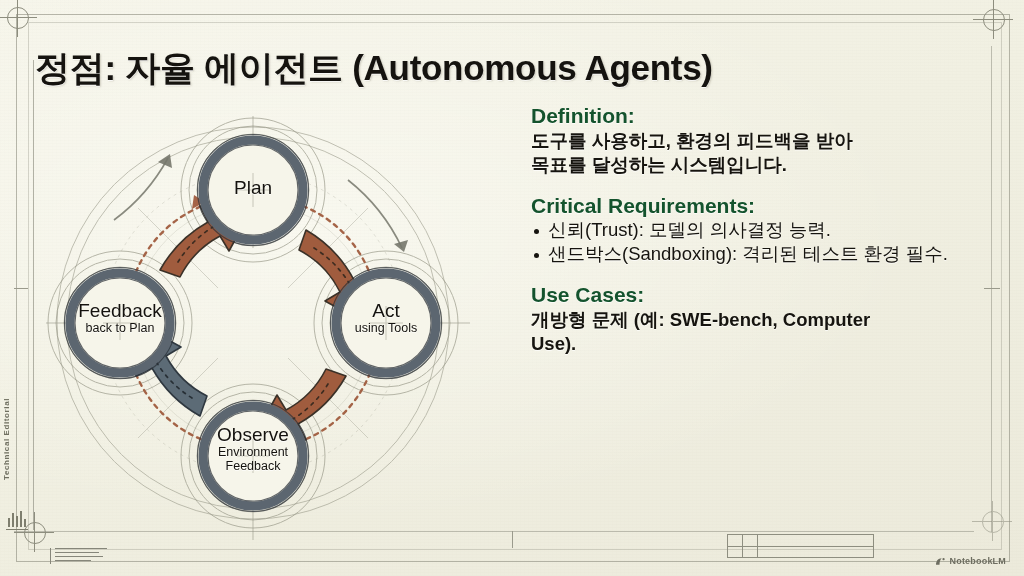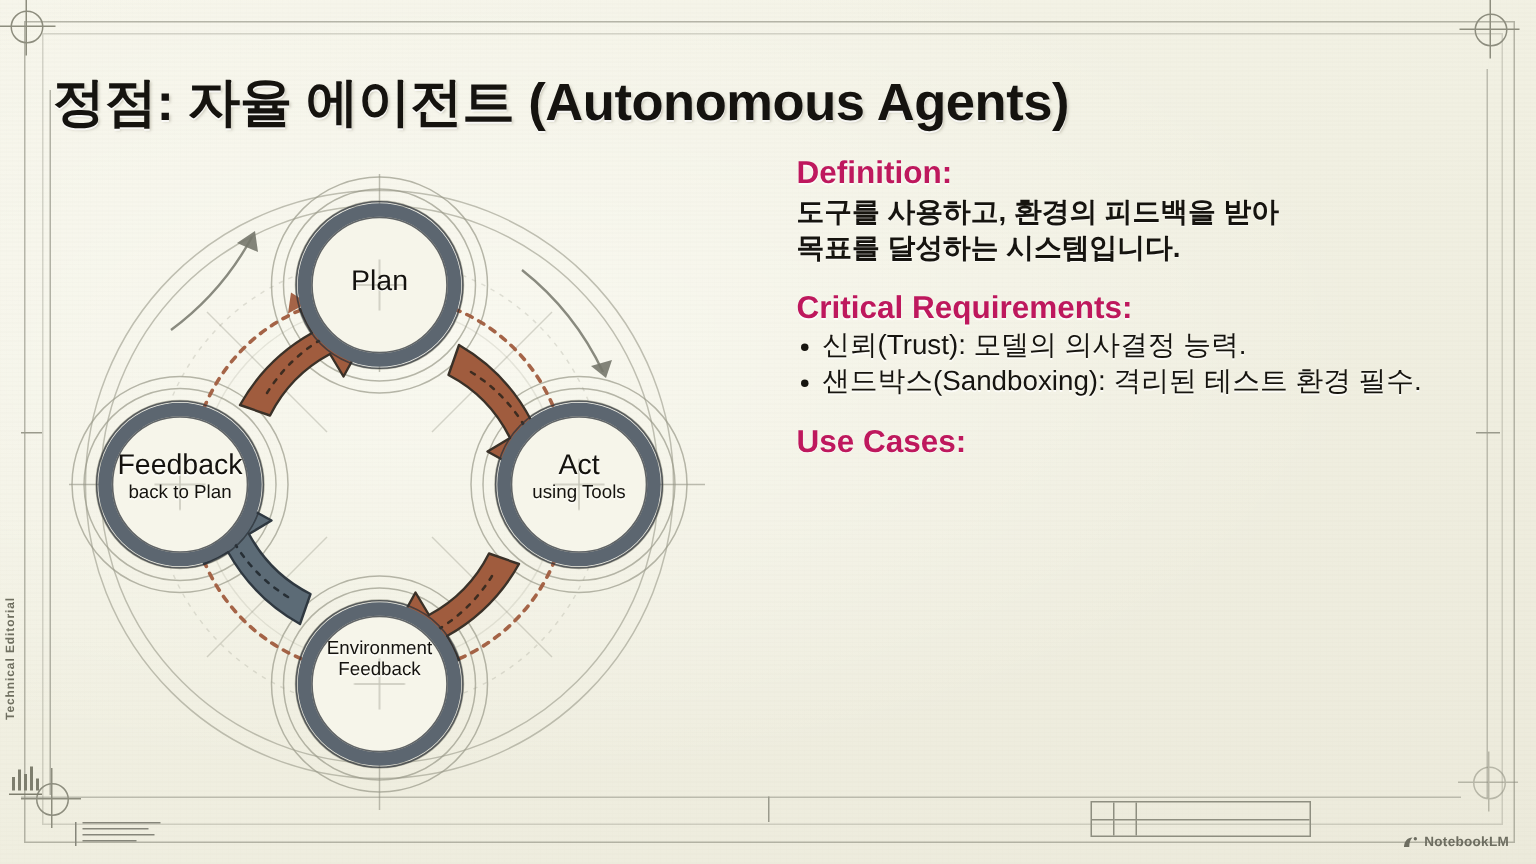--- a/index.html
+++ b/index.html
@@ -78,21 +78,21 @@
   .watermark{
     position:absolute;right:18px;bottom:10px;display:flex;align-items:center;gap:4px;
     font-size:9px;color:#6d6d60;font-weight:bold;letter-spacing:.2px;
   }
   .wm-mark{width:11px;height:9px;}
 
   
   .content{position:absolute;left:531px;top:104px;width:470px;}
   .sec{margin-bottom:17px;}
   .sec-h{
-    font-size:21px;font-weight:bold;color:#be185d;line-height:1.12;
+    font-size:21px;font-weight:bold;color:#14532d;line-height:1.12;
     text-shadow:0 1px 0 rgba(255,255,255,.75);
     margin-bottom:1px;
   }
   .sec-b{
     font-size:18.5px;font-weight:bold;color:#16140f;line-height:1.3;
     text-shadow:0 1px 0 rgba(255,255,255,.7);
   }
   .sec-b .ln{white-space:nowrap;}
   ul.bul{margin:0;padding:0;list-style:none;}
   ul.bul li{
@@ -314,20 +314,21 @@
   <div class="nodelbl" style="left:175px;top:90px;width:120px;">
     <div class="t">Plan</div>
   </div>
 
   <div class="nodelbl" style="left:308px;top:213px;width:120px;">
     <div class="t">Act</div>
     <div class="s">using Tools</div>
   </div>
 
   <div class="nodelbl" style="left:170px;top:337px;width:130px;">
+    <div class="t">Observe</div>
     <div class="s">Environment</div>
     <div class="s">Feedback</div>
   </div>
 
   <div class="nodelbl" style="left:37px;top:213px;width:130px;">
     <div class="t">Feedback</div>
     <div class="s">back to Plan</div>
   </div>
 
 </div>
@@ -345,15 +346,19 @@
   <div class="sec">
     <div class="sec-h">Critical Requirements:</div>
     <ul class="bul">
       <li>신뢰(Trust): 모델의 의사결정 능력.</li>
       <li>샌드박스(Sandboxing): 격리된 테스트 환경 필수.</li>
     </ul>
   </div>
 
   <div class="sec">
     <div class="sec-h">Use Cases:</div>
+    <div class="sec-b">
+      <div class="ln">개방형 문제 (예: SWE-bench, Computer</div>
+      <div class="ln">Use).</div>
+    </div>
   </div>
 
 </div>
 
 </body></html>

